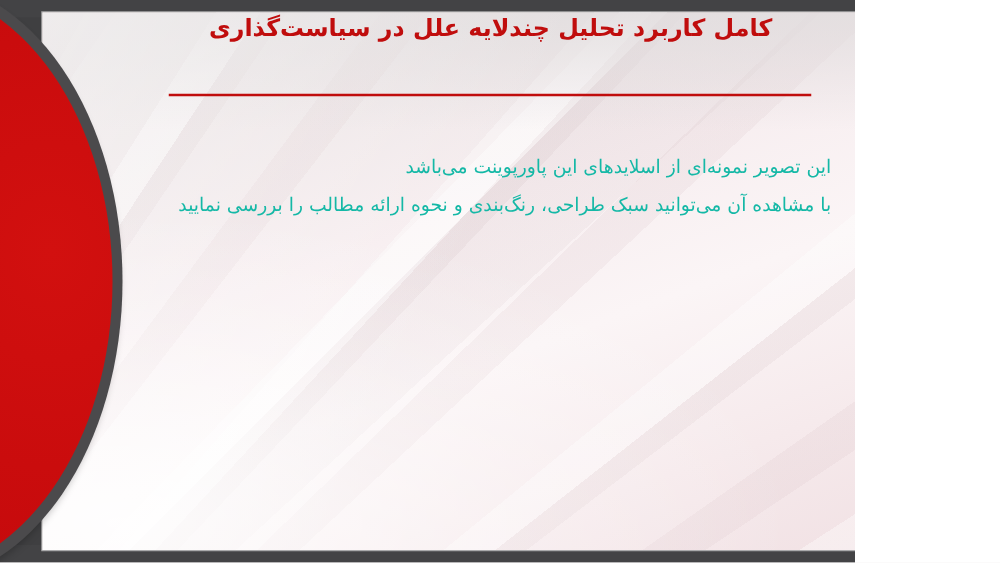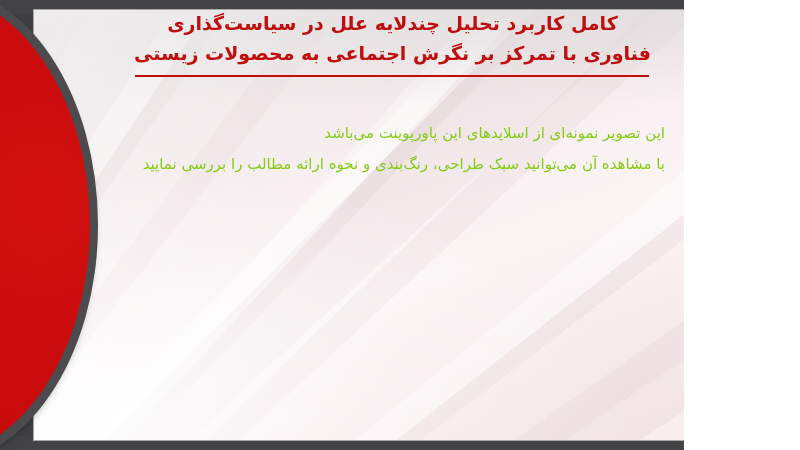--- a/index.html
+++ b/index.html
@@ -162,21 +162,21 @@
   .body-block {
     position: absolute;
     left: 120px;
     top: 118px;
     width: 545px;
     z-index: 6;
     direction: rtl;
     text-align: right;
   }
   .body-line {
-    color: #84cc16;
+    color: #14b8a6;
     font-size: 15px;
     line-height: 31px;
     white-space: nowrap;
   }
 </style>
 </head>
 <body>
 
 <div id="slide">
 
@@ -191,21 +191,20 @@
   </div>
 
   <div class="left-rim-shadow"></div>
   <div class="left-rim"></div>
   <div class="left-ellipse"></div>
 
   <div class="right-ellipse"></div>
 
   <div class="title-block">
     <div class="title-line">کامل کاربرد تحلیل چندلایه علل در سیاست‌گذاری</div>
-    <div class="title-line">فناوری با تمرکز بر نگرش اجتماعی به محصولات زیستی</div>
   </div>
   <div class="title-rule"></div>
 
   <div class="body-block">
     <div class="body-line">این تصویر نمونه‌ای از اسلایدهای این پاورپوینت می‌باشد</div>
     <div class="body-line">با مشاهده آن می‌توانید سبک طراحی، رنگ‌بندی و نحوه ارائه مطالب را بررسی نمایید</div>
   </div>
 
 </div>
 

